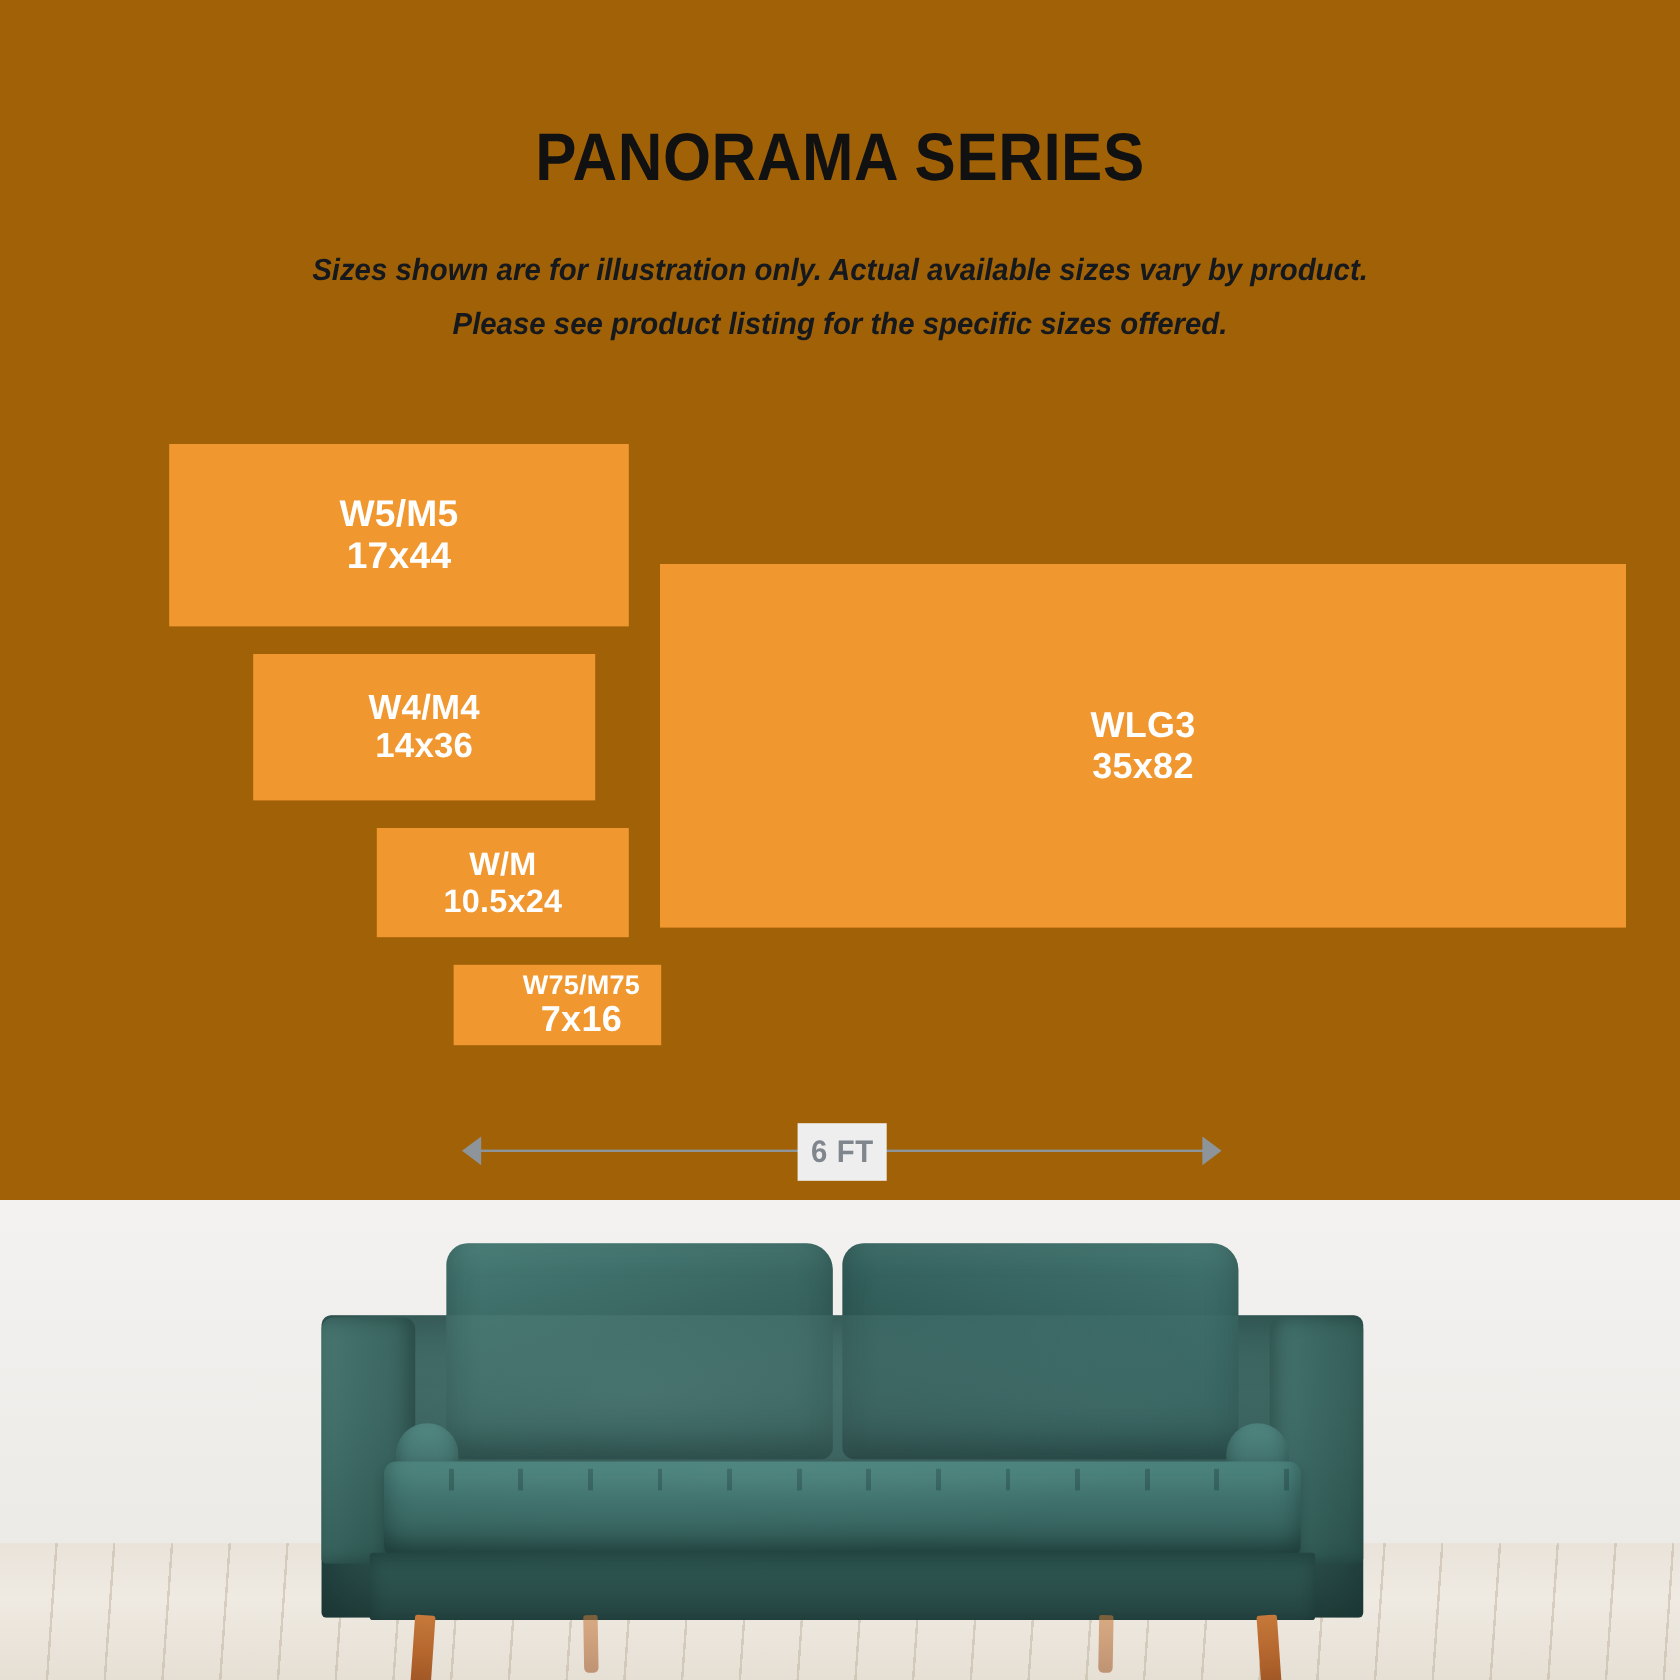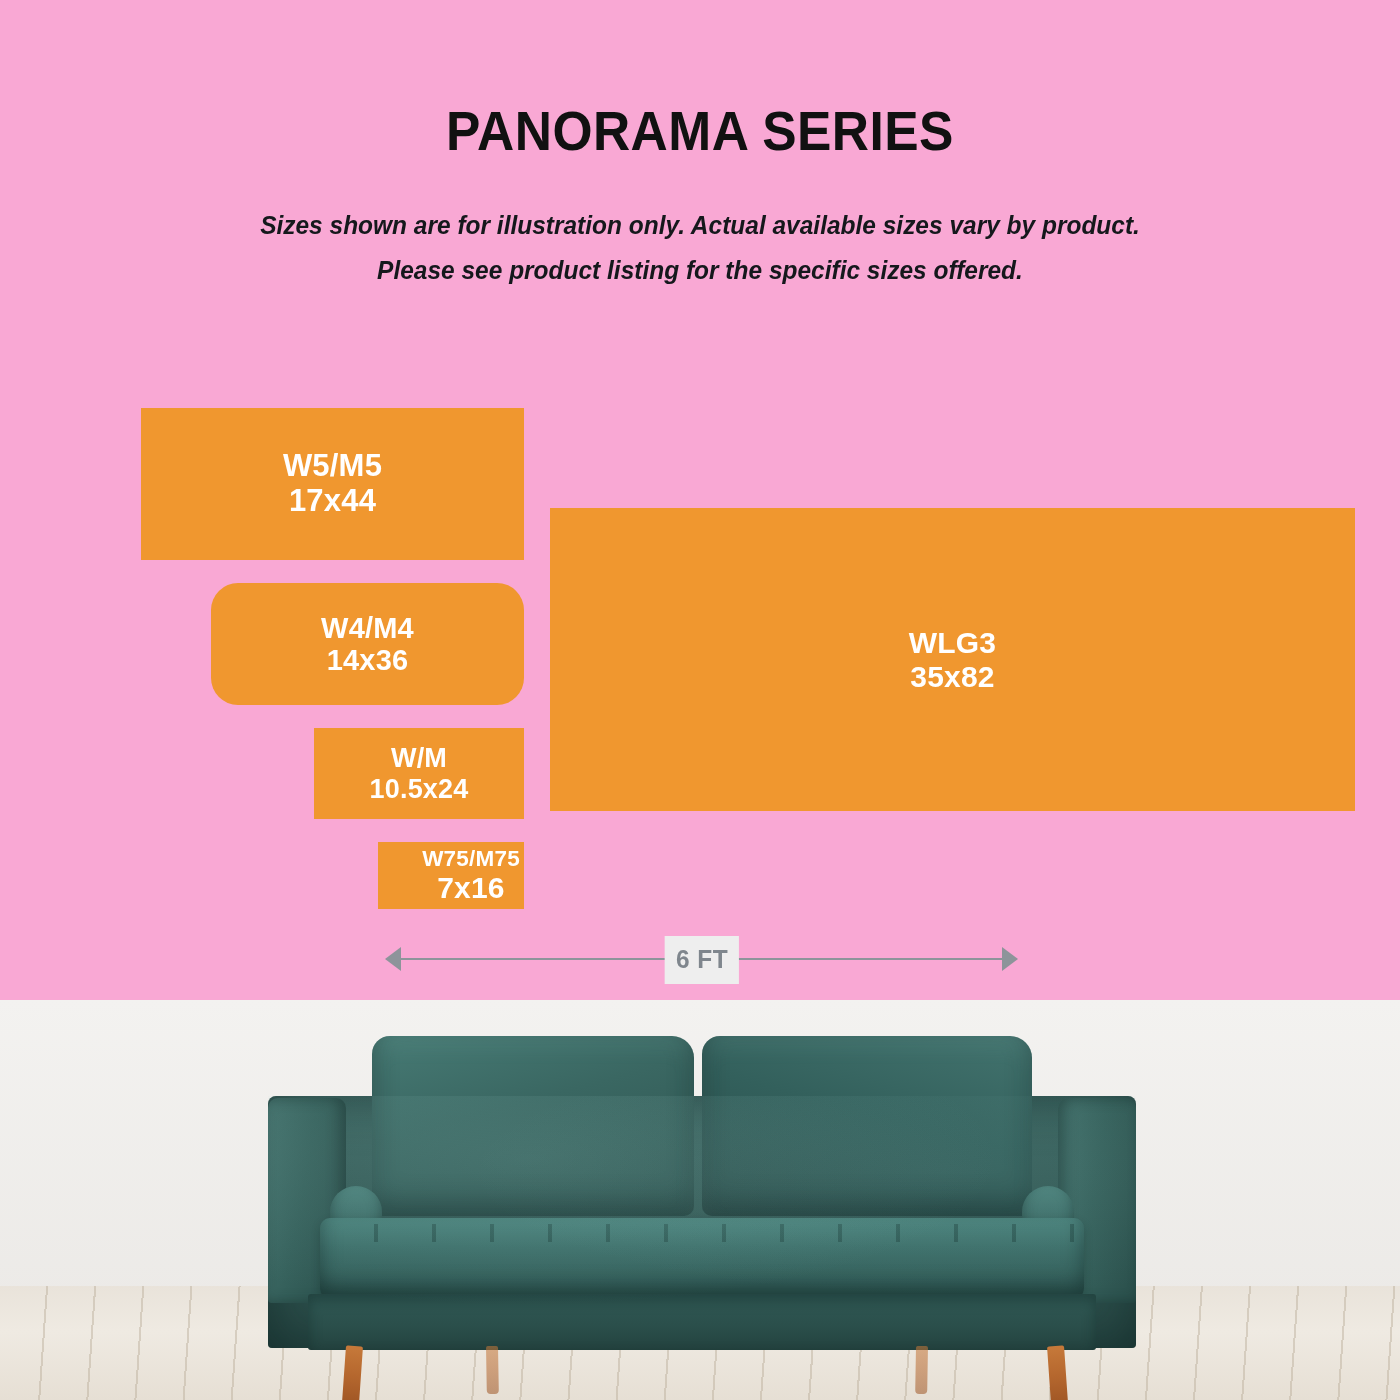--- a/index.html
+++ b/index.html
@@ -5,21 +5,21 @@
   * { box-sizing: border-box; margin: 0; padding: 0; }
   html, body {
     width: 1400px; height: 1400px;
     background: #efefef;
     font-family: "Liberation Sans", sans-serif;
     overflow: hidden;
   }
   #stage {
     position: relative;
     width: 1400px; height: 1400px;
-    background: #f9a8d4;
+    background: #a16207;
   }
 
   
   .title {
     position: absolute;
     left: 0; top: 98px; width: 1400px;
     text-align: center;
     font-size: 56px;
     font-weight: 800;
     letter-spacing: 0.5px;
@@ -43,43 +43,42 @@
   
   .swatch {
     position: absolute;
     background: #f0972f;
     display: flex;
     flex-direction: column;
     align-items: center;
     justify-content: center;
     color: #ffffff;
     text-align: center;
-    margin-top: 38px;
   }
   .swatch .code {
     font-weight: 800;
     line-height: 1.12;
     letter-spacing: 0.2px;
   }
   .swatch .dims {
     font-weight: 700;
     line-height: 1.12;
     letter-spacing: 0.2px;
   }
 
   #sw-w5m5   { left: 141px; top: 370px; width: 383px; height: 152px; }
   #sw-w5m5 .code, #sw-w5m5 .dims { font-size: 31px; }
 
-  #sw-w4m4   { left: 211px; top: 545px; width: 313px; height: 122px; border-radius: 27px; }
+  #sw-w4m4   { left: 211px; top: 545px; width: 285px; height: 122px; }
   #sw-w4m4 .code, #sw-w4m4 .dims { font-size: 29px; }
 
   #sw-wm     { left: 314px; top: 690px; width: 210px; height: 91px; }
   #sw-wm .code, #sw-wm .dims { font-size: 27px; text-align: right; }
 
-  #sw-w75m75 { left: 378px; top: 804px; width: 146px; height: 67px; padding-left: 40px; }
+  #sw-w75m75 { left: 378px; top: 804px; width: 173px; height: 67px; padding-left: 40px; }
   #sw-w75m75 .code { font-size: 22.5px; }
   #sw-w75m75 .dims { font-size: 30px; }
 
   #sw-wlg3   { left: 550px; top: 470px; width: 805px; height: 303px; }
   #sw-wlg3 .code, #sw-wlg3 .dims { font-size: 30px; }
 
   
   #measure {
     position: absolute;
     left: 385px; top: 936px;

